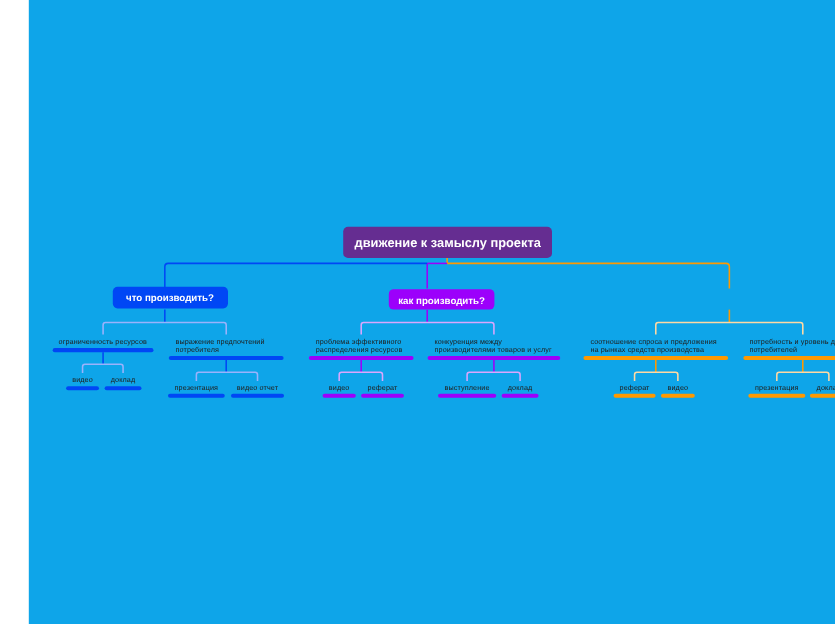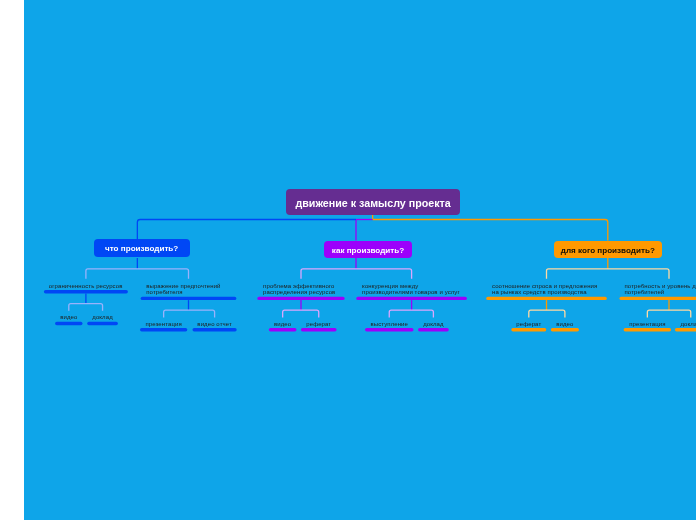--- a/index.html
+++ b/index.html
@@ -106,23 +106,20 @@
   <div class="leaf subtopic" style="left: 332.3px; width: 110.6px; top: 283.3px; height: 12px;">
     <div class="leaf-label" style="width: 99px;">конкуренция между производителями товаров и услуг</div>
   </div>
   <div class="leaf leafnode" style="left: 341px; width: 48.5px; top: 320.7px; height: 6px;">
     <div class="leaf-label leaf-center" style="width: 48.5px;">выступление</div>
   </div>
   <div class="leaf leafnode" style="left: 394px; width: 30.8px; top: 320.7px; height: 6px;">
     <div class="leaf-label leaf-center" style="width: 30.8px;">доклад</div>
   </div>
 
-  <div class="node-box branch-box" style="left: 529.5px; top: 240.5px; width: 108.6px; height: 17.5px; background: rgb(255, 153, 0); color: rgb(20, 15, 6);">
-    <span>для кого производить?</span>
-  </div>
   <div class="leaf subtopic" style="left: 462.2px; width: 120.6px; top: 283.3px; height: 12px;">
     <div class="leaf-label" style="width: 109px;">соотношение спроса и предложения на рынках средств производства</div>
   </div>
   <div class="leaf leafnode" style="left: 487.3px; width: 35px; top: 320.7px; height: 6px;">
     <div class="leaf-label leaf-center" style="width: 35px;">реферат</div>
   </div>
   <div class="leaf leafnode" style="left: 526.8px; width: 28.2px; top: 320.7px; height: 6px;">
     <div class="leaf-label leaf-center" style="width: 28.2px;">видео</div>
   </div>
   <div class="leaf subtopic" style="left: 595.45px; width: 99.1px; top: 283.3px; height: 12px;">

